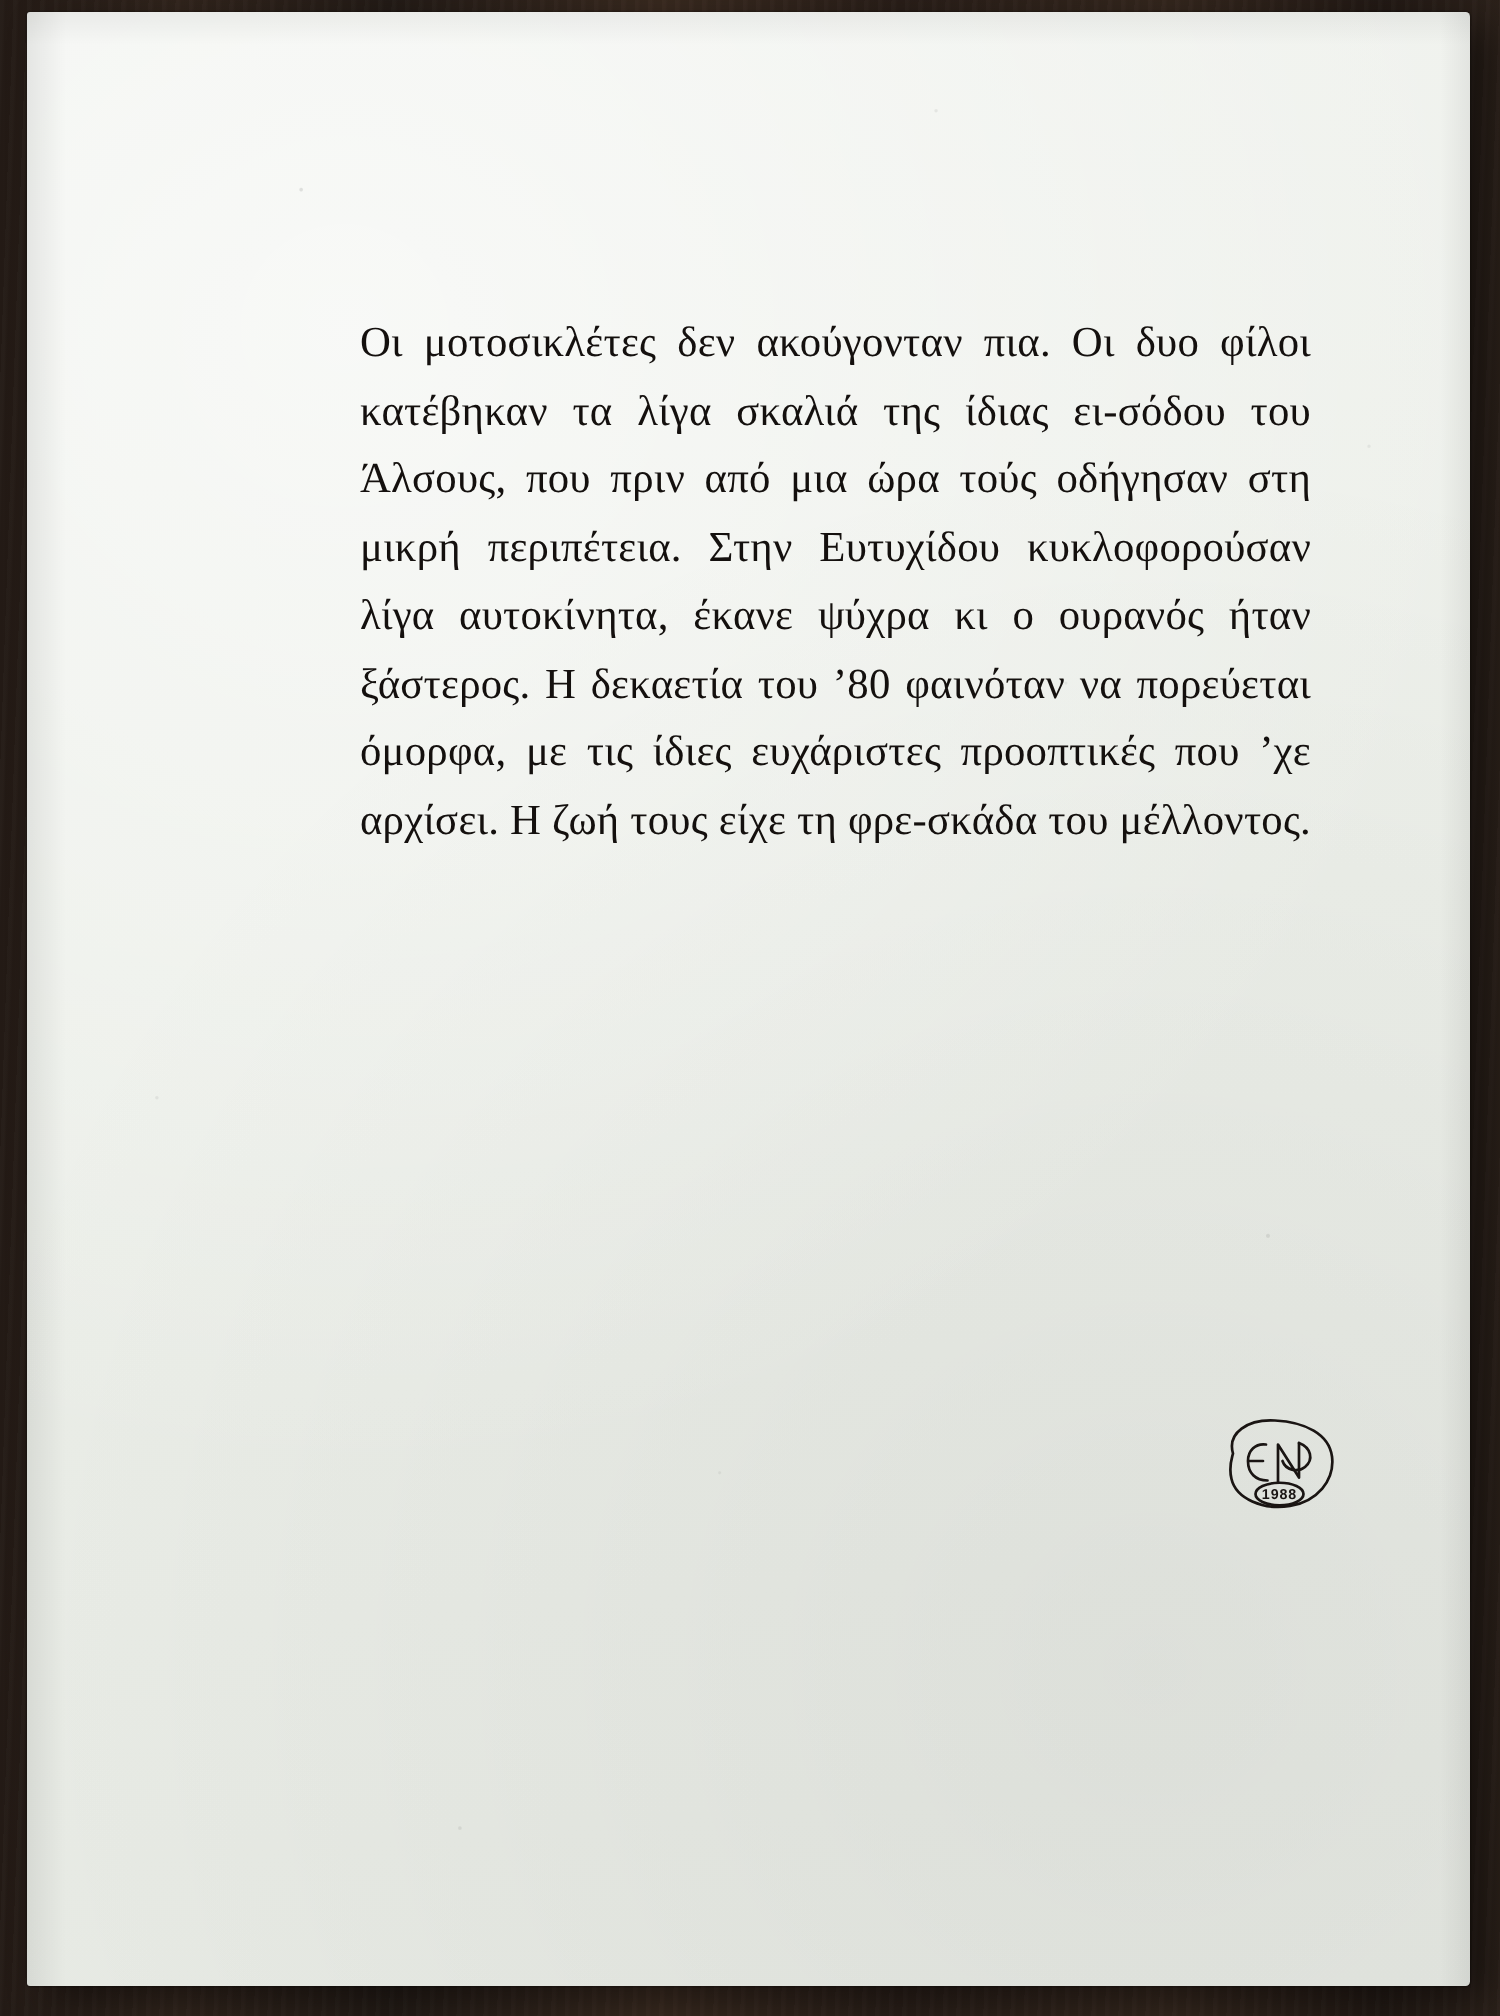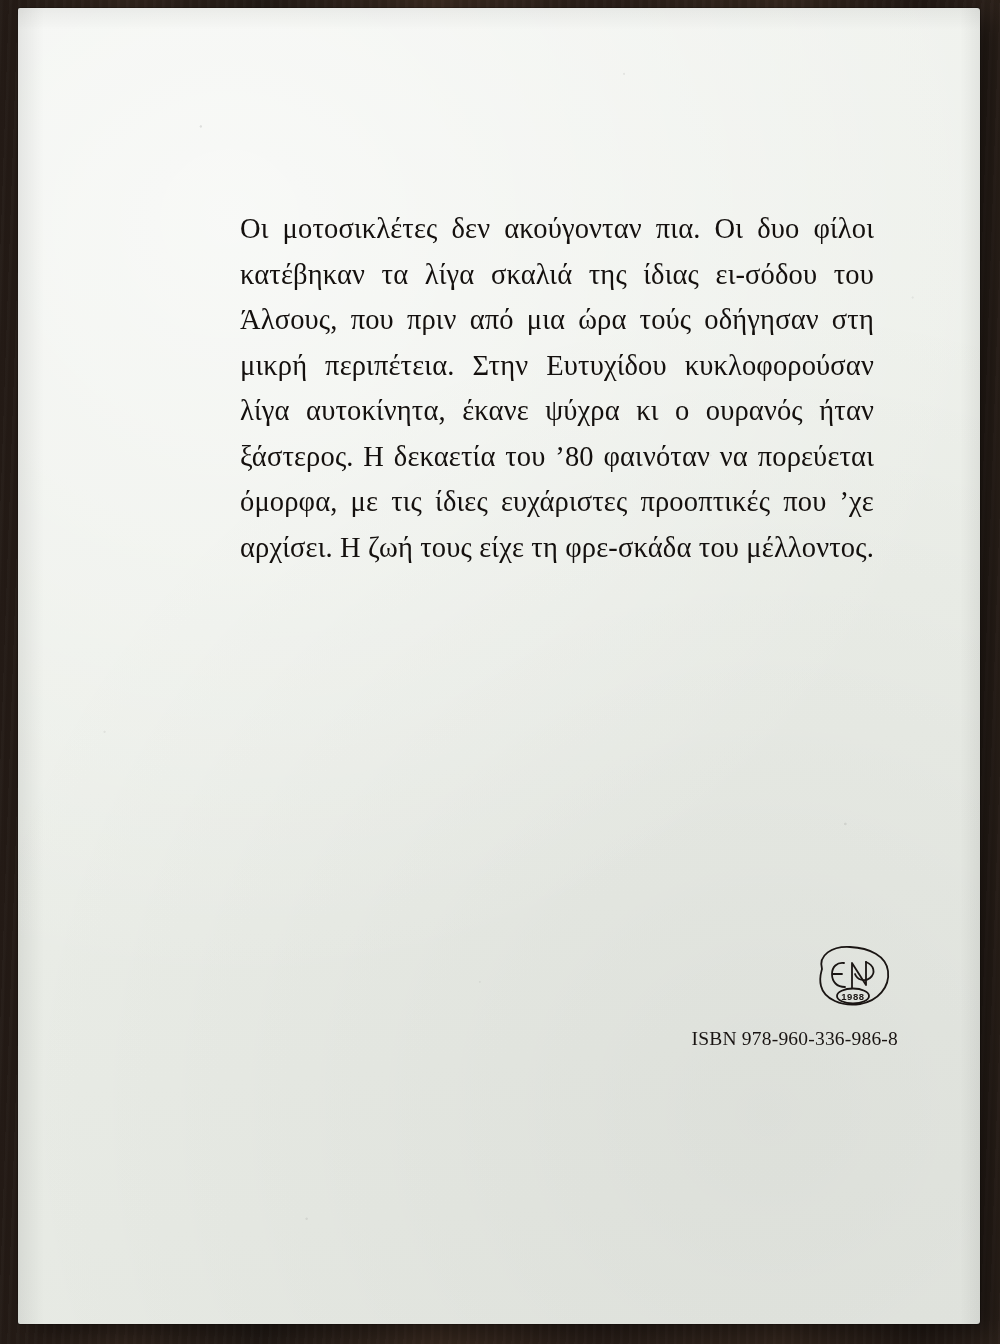--- a/index.html
+++ b/index.html
@@ -139,14 +139,13 @@
 
         <path d="M44 45 L44 20 L58 42 L58 19"></path>
         <path d="M58 19 C66 22 68 30 62 35 C57 39 49 37 47 31"></path>
 
         <ellipse cx="45" cy="53" rx="16" ry="7.5"></ellipse>
       </g>
       <text x="45" y="56.5" text-anchor="middle" font-family="Liberation Sans, sans-serif" font-size="9.5" letter-spacing="0.6" fill="#1a1513">1988</text>
     </svg>
   </div>
 
-  <div class="isbn">ISBN 978-960-336-986-8</div>
 </div>
 
 </body></html>

